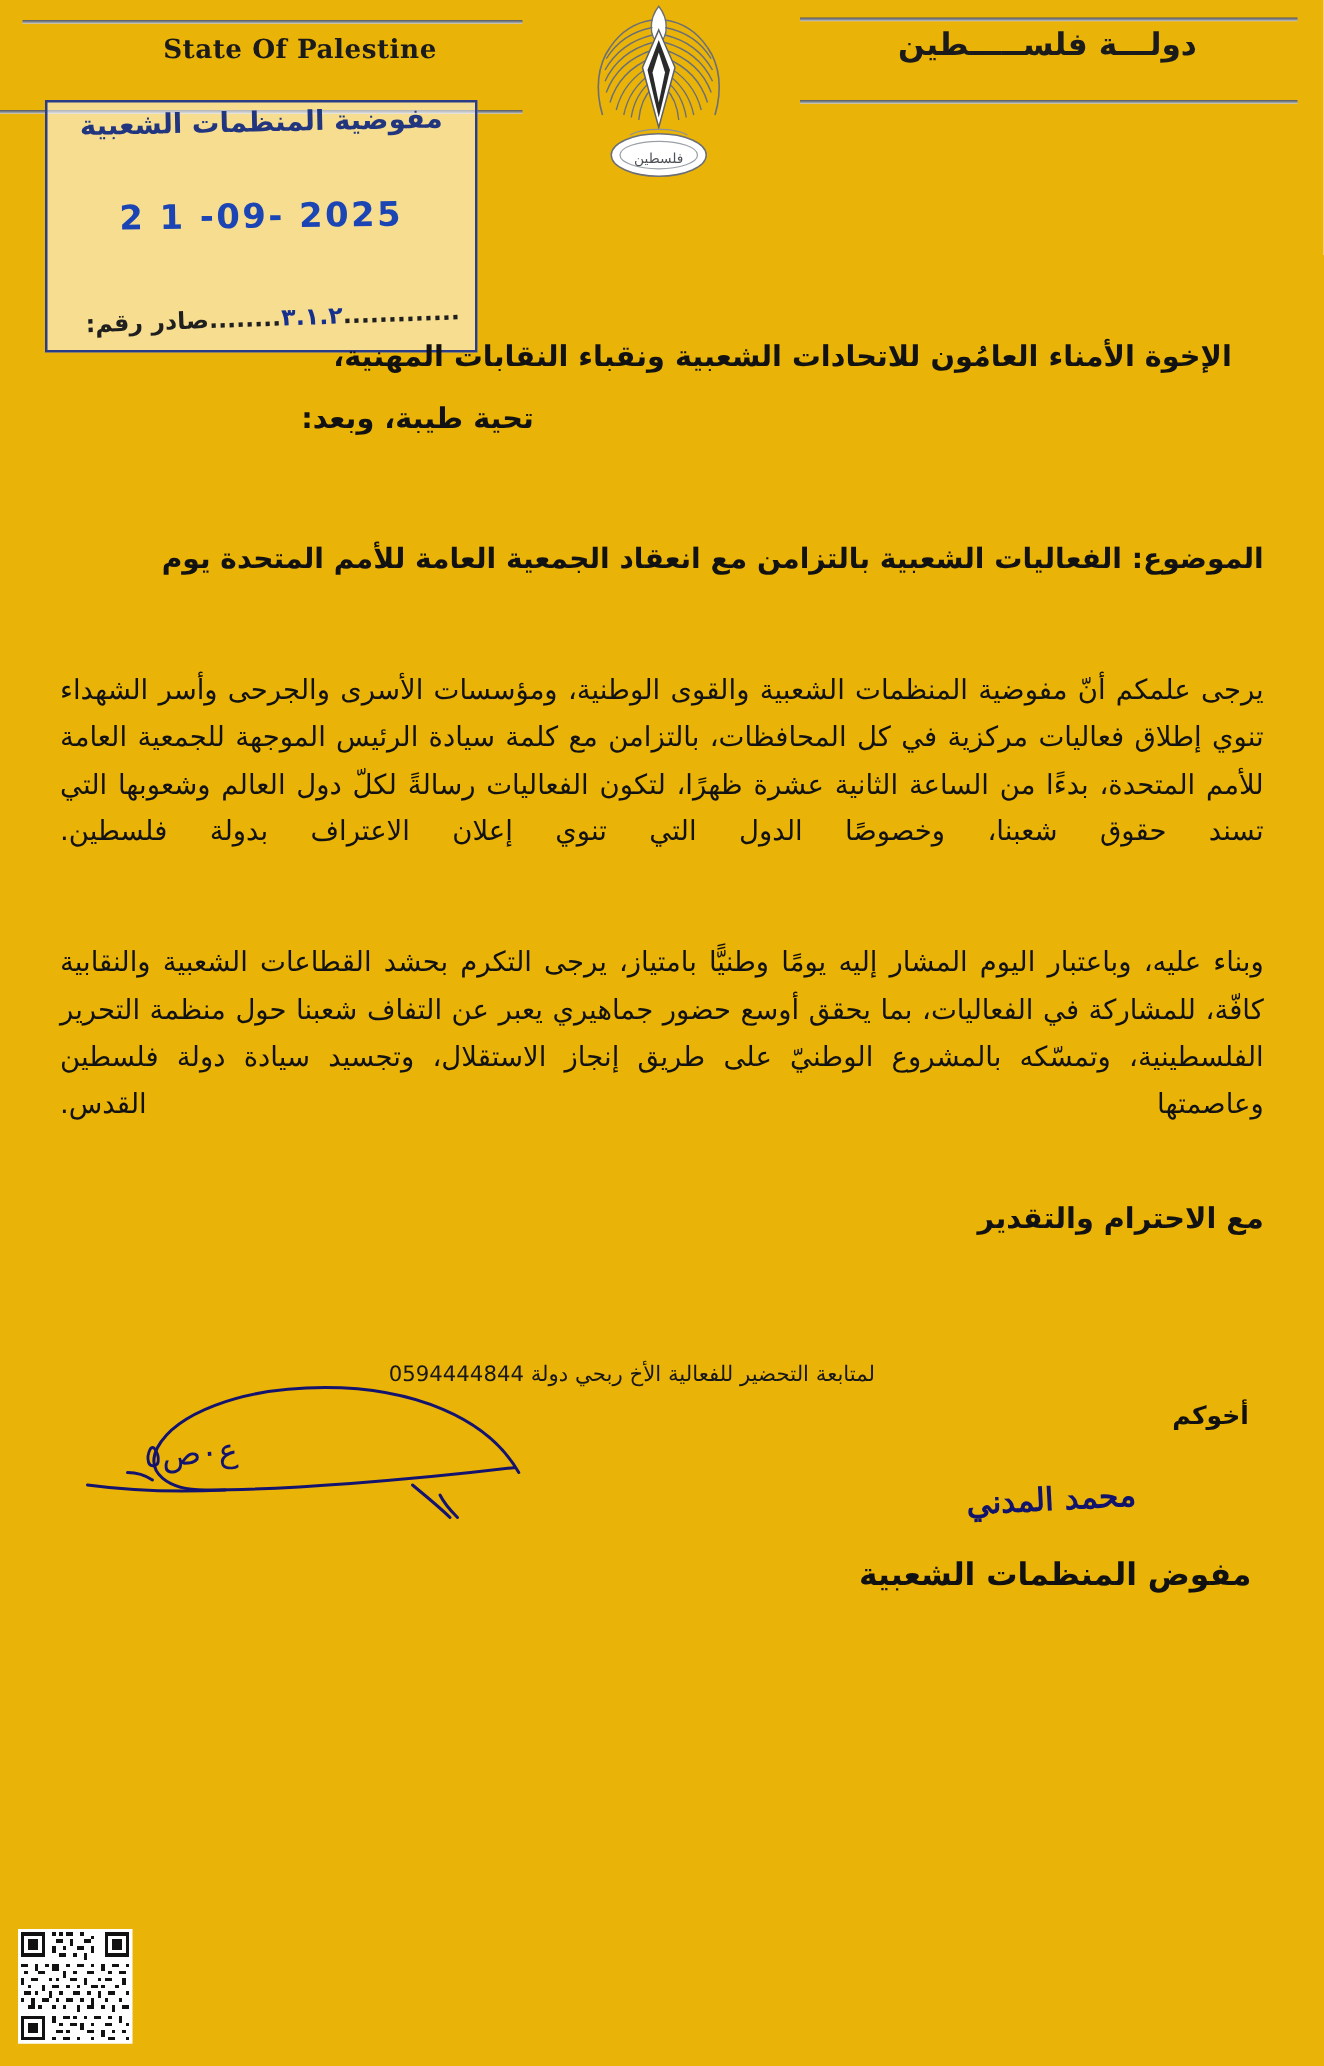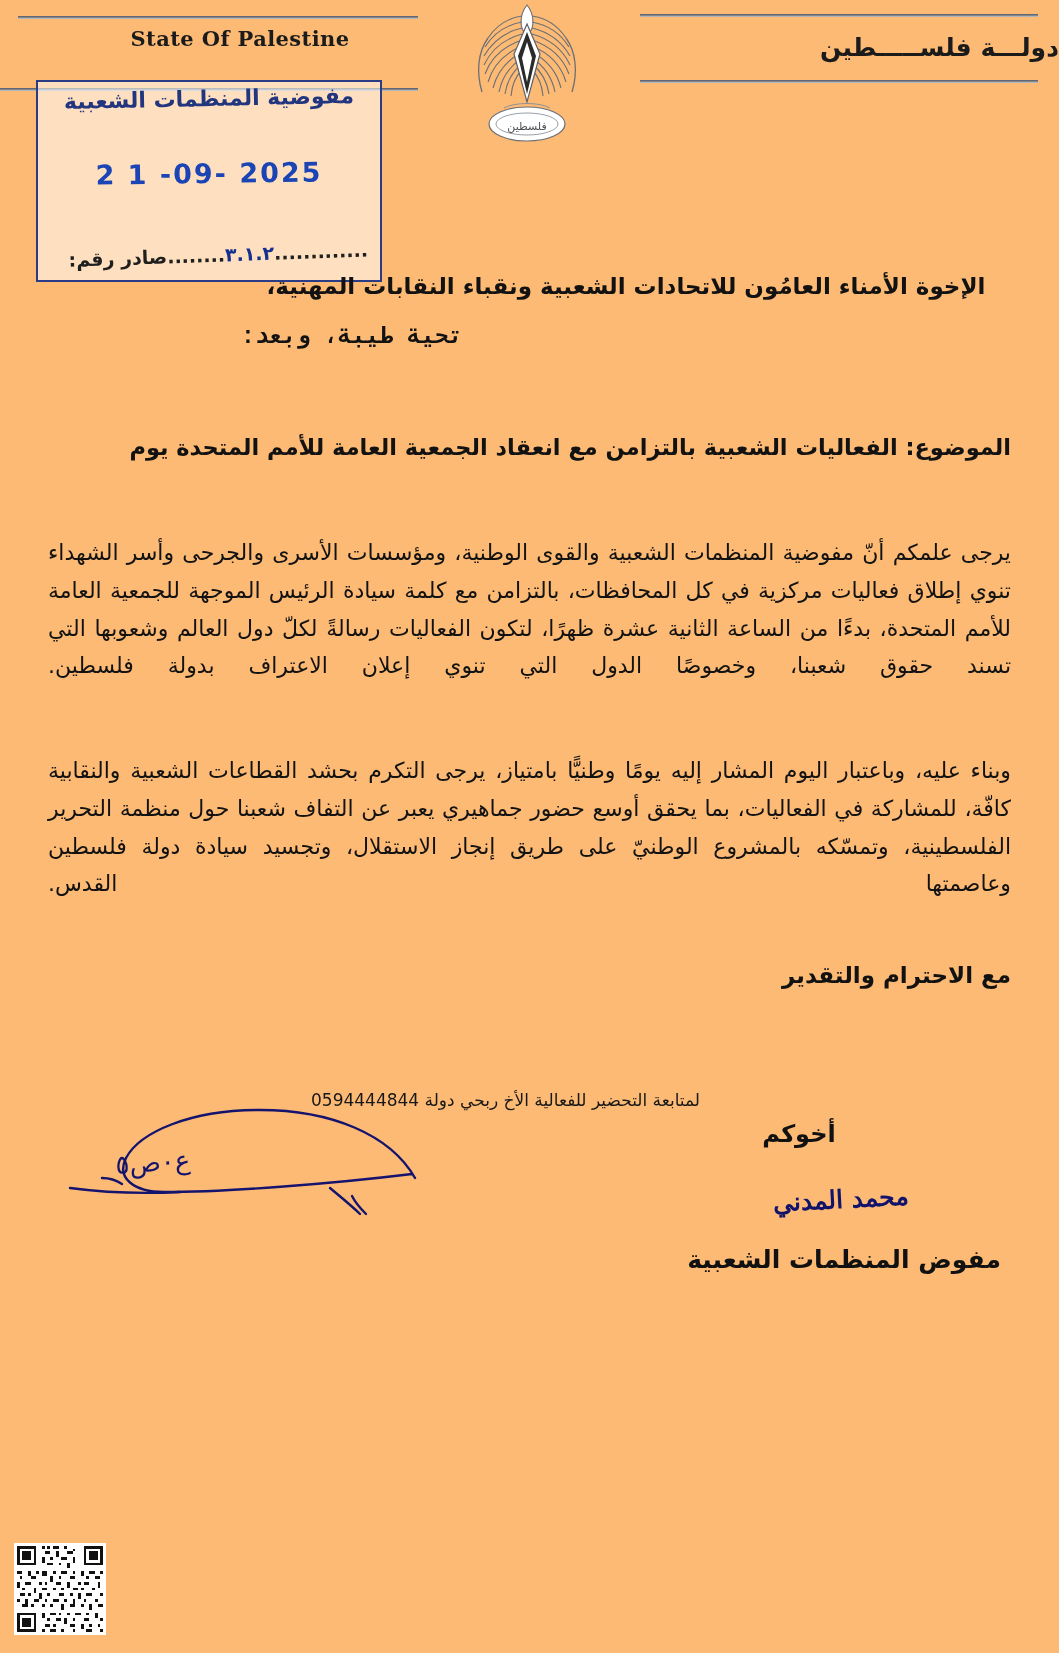--- a/index.html
+++ b/index.html
@@ -7,21 +7,21 @@
     padding: 0;
     background: #ffffff;
   }
   body {
     font-family: "DejaVu Sans", "Liberation Sans", sans-serif;
   }
   .page {
     position: relative;
     width: 1059px;
     height: 1653px;
-    background: #fdba74;
+    background: #eab308;
     overflow: hidden;
   }
 
   
   .header {
     position: absolute;
     top: 0;
     left: 0;
     width: 1059px;
     height: 150px;
@@ -45,26 +45,26 @@
     height: 3px;
     background: linear-gradient(to bottom, #55585d 0%, #8b9097 60%, #cfd2d6 100%);
   }
   .rule.left-top    { left: 18px;  top: 16px;  width: 400px; }
   .rule.left-bottom { left: 0px;   top: 88px;  width: 418px; }
   .rule.right-top   { left: 640px; top: 14px;  width: 398px; }
   .rule.right-bottom{ left: 640px; top: 80px;  width: 398px; }
 
   .hdr-ar {
     position: absolute;
-    right: 0;
+    right: 26px;
     top: 22px;
     width: 390px;
+    text-align: center;
     direction: rtl;
     color: #1b1b1b;
-    margin-top: 12px;
   }
   .hdr-ar .a1 {
     font-size: 25px;
     font-weight: bold;
     letter-spacing: 1px;
     line-height: 1.15;
   }
   .hdr-ar .a2 {
     font-size: 17px;
     font-weight: bold;
@@ -157,21 +157,20 @@
     line-height: 1.3;
   }
   .greeting {
     position: absolute;
     right: 48px;
     top: 322px;
     width: 770px;
     text-align: left;
     font-size: 23px;
     font-weight: bold;
-    font-family: Liberation Mono, monospace;
   }
   .greeting span { }
 
   .subject {
     position: absolute;
     right: 48px;
     top: 432px;
     width: 963px;
     text-align: right;
     font-size: 22.5px;
@@ -212,22 +211,22 @@
     text-align: left;
     font-size: 17px;
     color: #181818;
   }
   .sig-name-line {
     position: absolute;
     right: 60px;
     top: 1120px;
     width: 400px;
     direction: rtl;
-    text-align: center;
-    font-size: 24px;
+    text-align: right;
+    font-size: 20px;
     font-weight: bold;
     color: #111;
   }
   .sig-hand {
     position: absolute;
     right: 150px;
     top: 1185px;
     font-family: "DejaVu Serif", "Liberation Serif", serif;
     font-size: 25px;
     color: #12136b;

